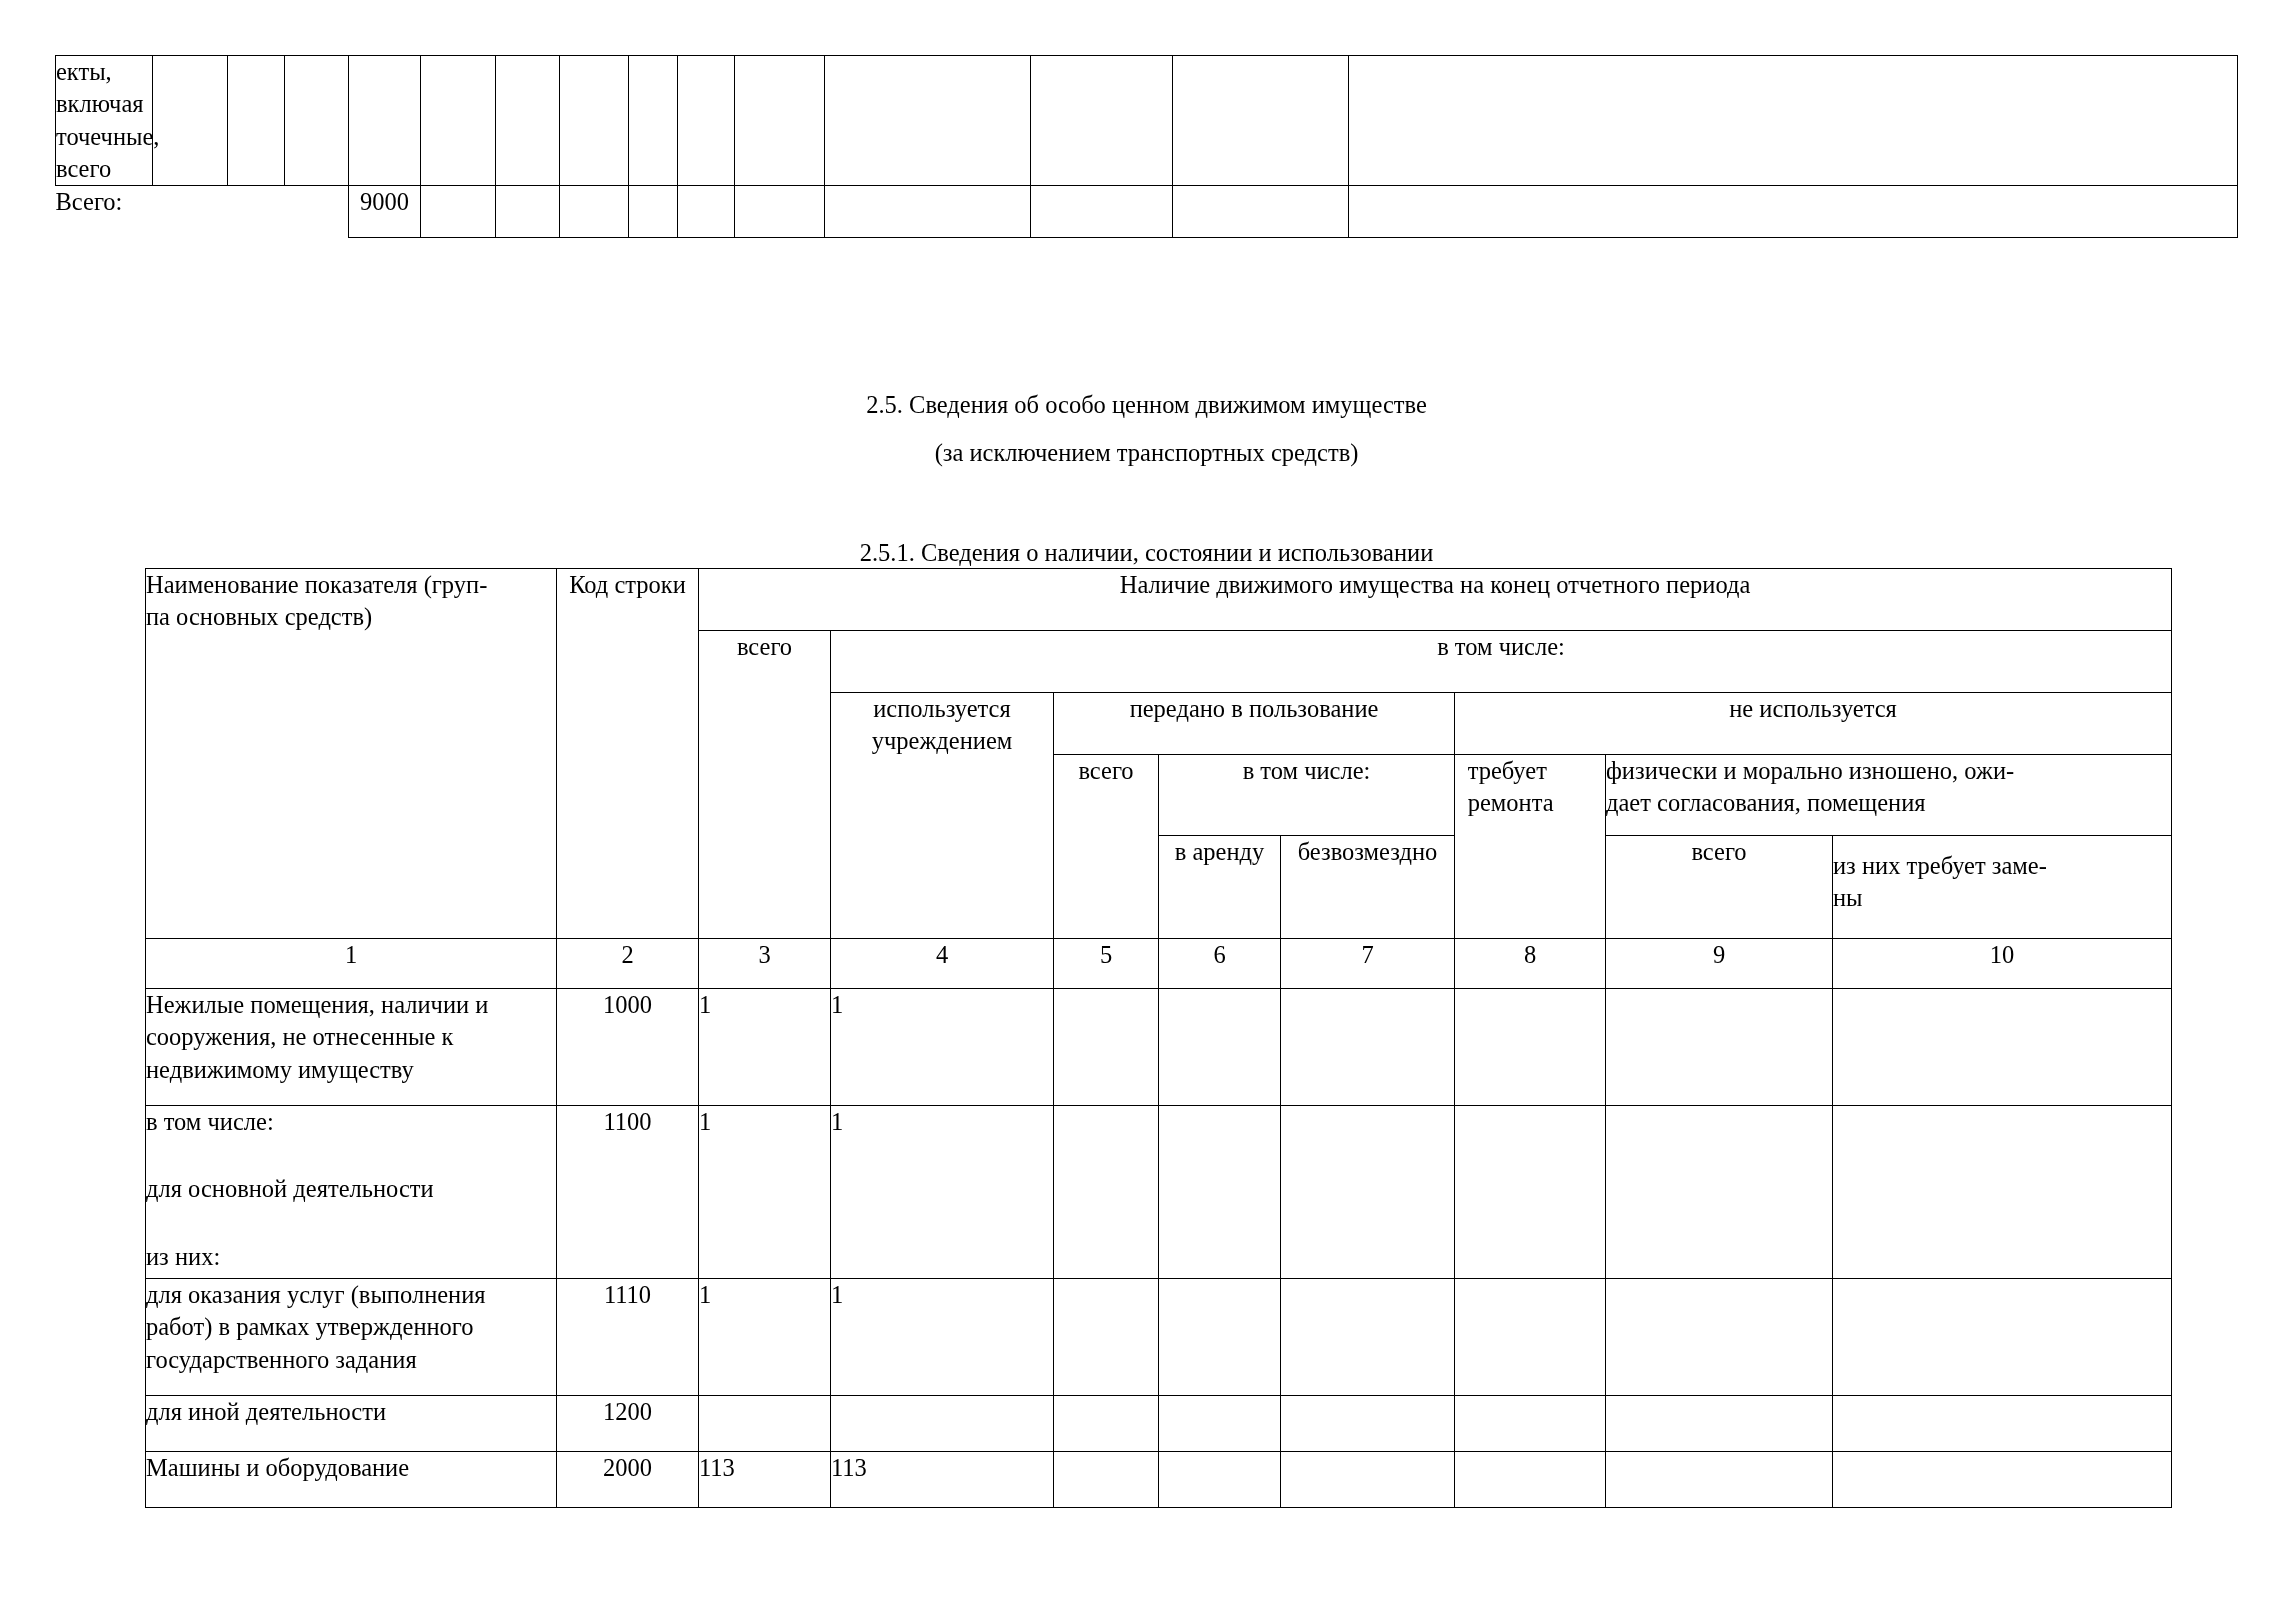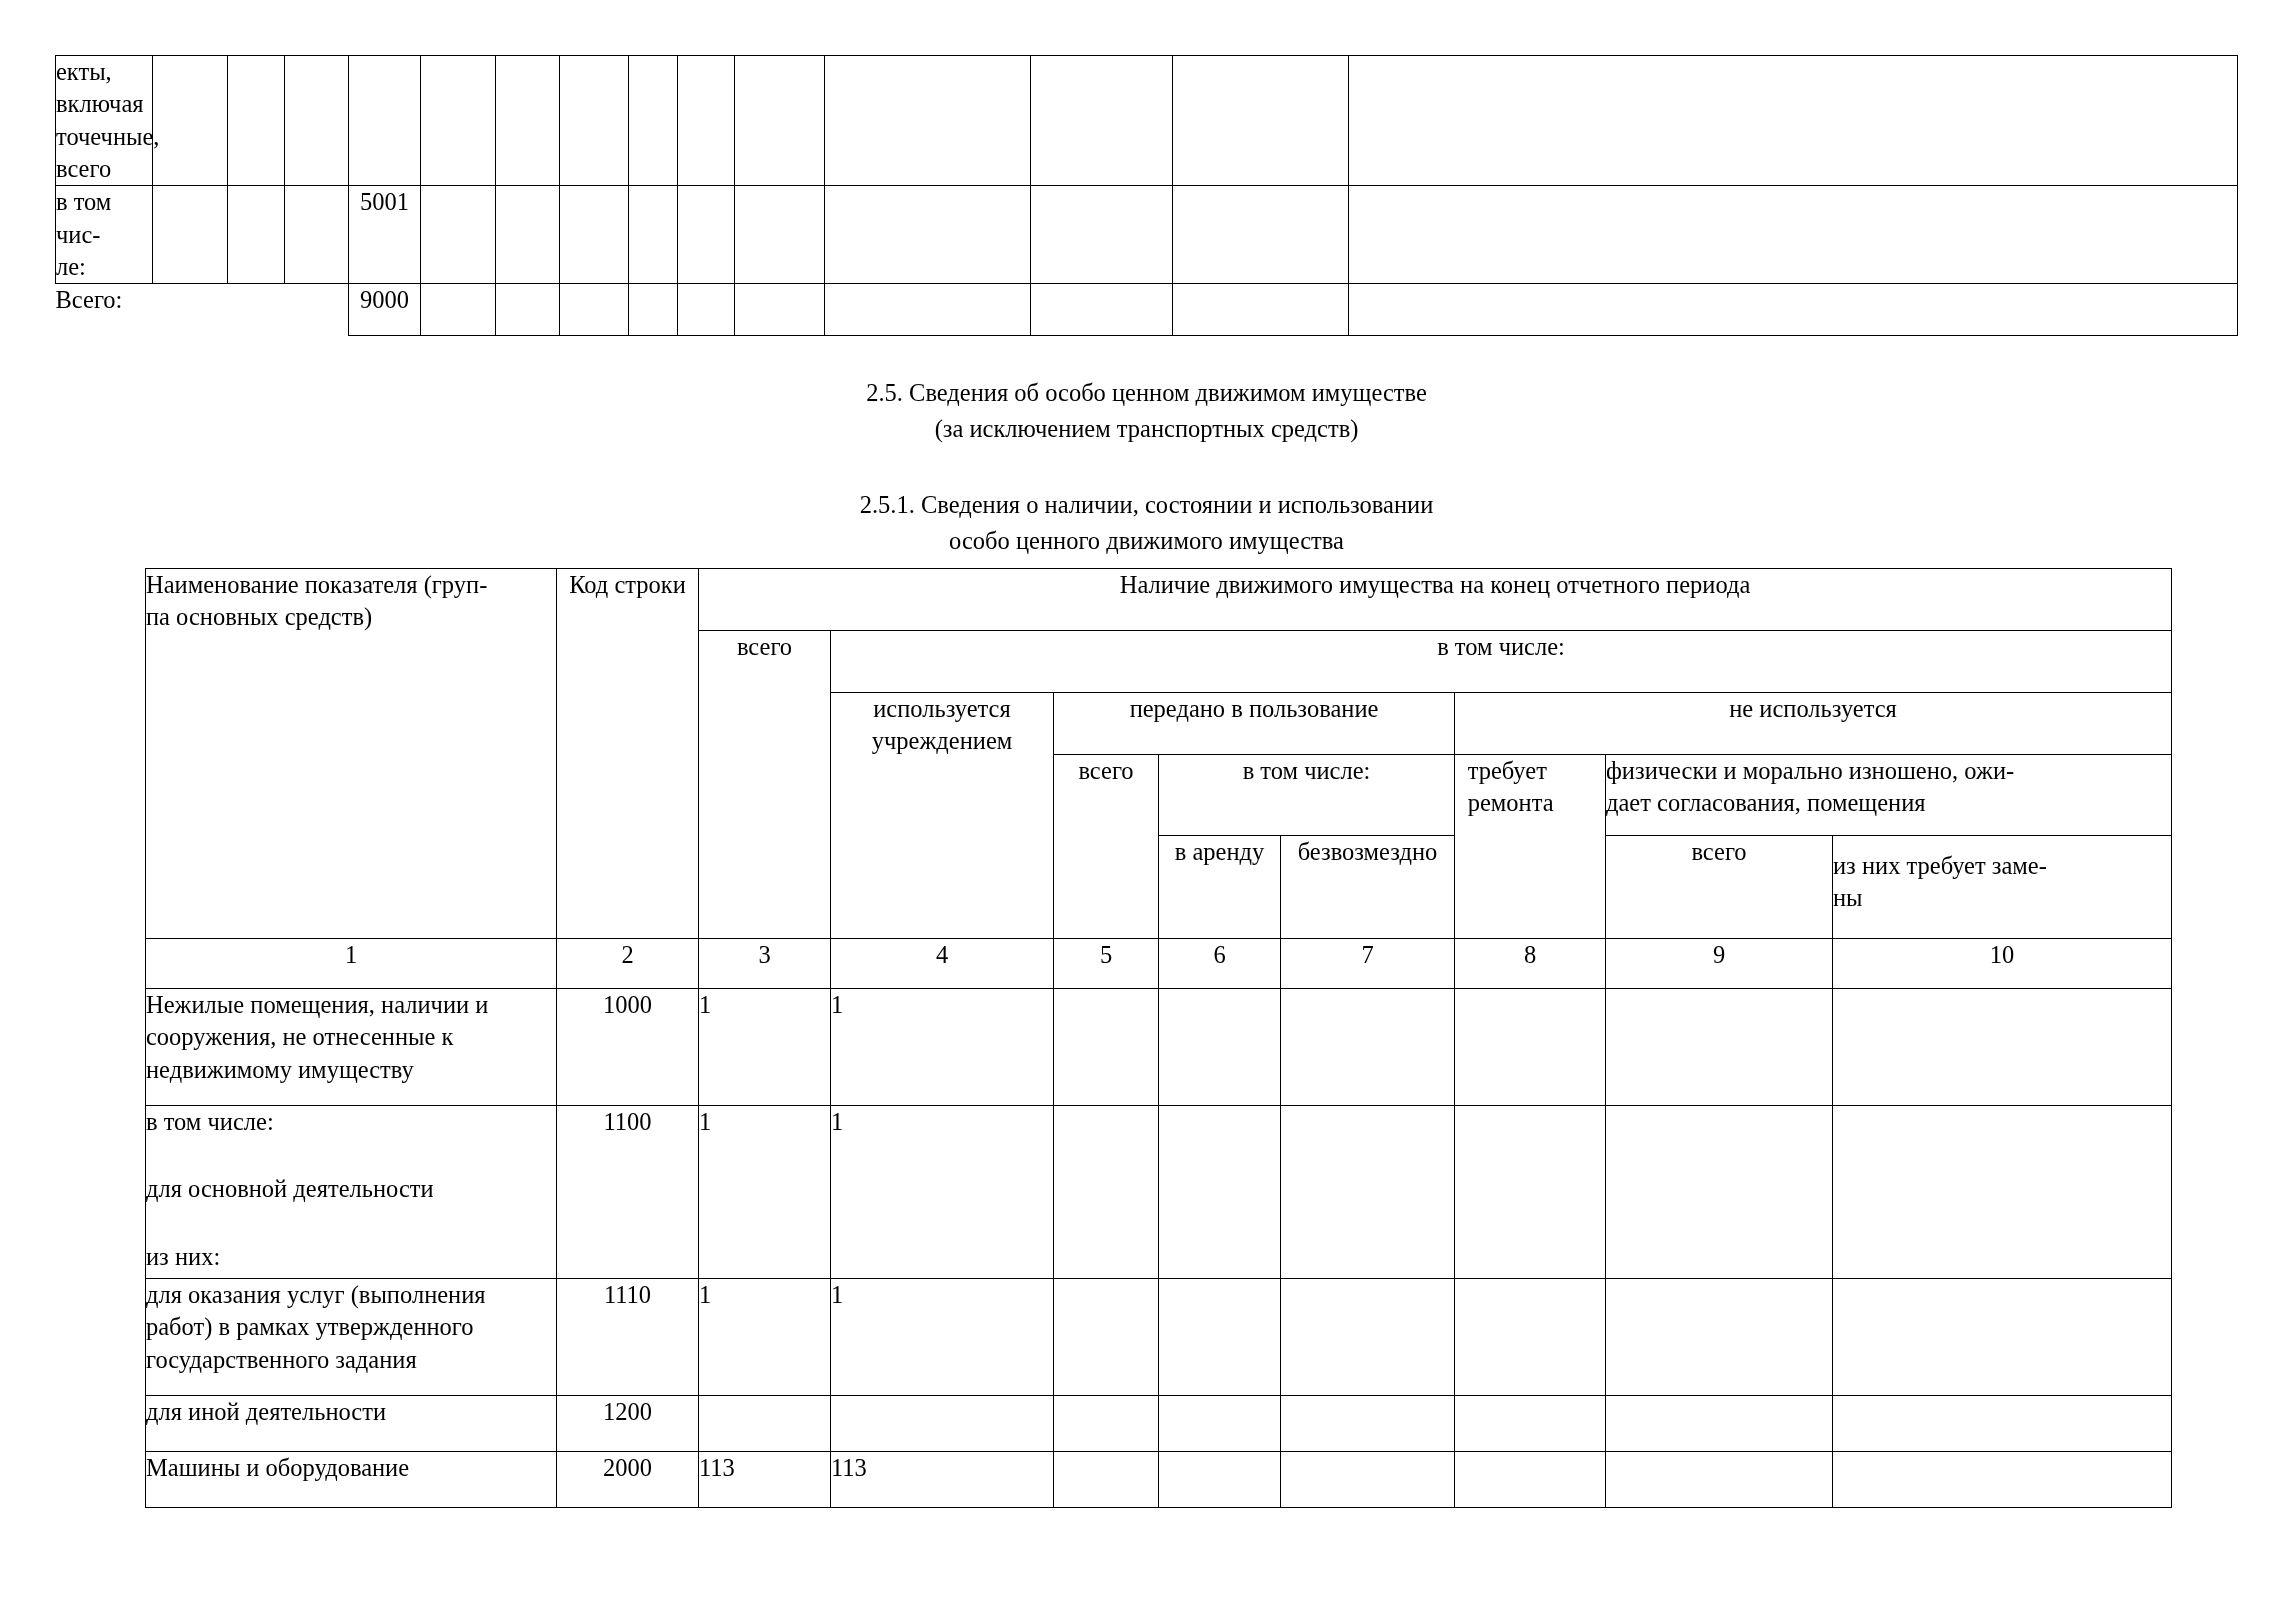--- a/index.html
+++ b/index.html
@@ -63,21 +63,21 @@
   
   .headings {
     position: absolute;
     left: 0;
     top: 375px;
     width: 2293px;
     text-align: center;
     font-size: 24.5px;
     line-height: 1.45;
   }
-  .headings .blk { margin: 0; }
+  .headings .blk { margin: 12px; }
   .headings .gap { height: 41px; }
 
   
   .tbl-main {
     position: absolute;
     left: 145px;
     top: 568px;
     width: 2027px;
   }
   .tbl-main td {
@@ -153,38 +153,20 @@
       <td></td>
       <td></td>
       <td></td>
       <td></td>
       <td></td>
       <td></td>
       <td></td>
       <td></td>
       <td></td>
     </tr>
-    <tr class="r2">
-      <td class="pad" style="white-space:pre-line">в том чис-
-ле:</td>
-      <td></td>
-      <td></td>
-      <td></td>
-      <td class="pad ctr">5001</td>
-      <td></td>
-      <td></td>
-      <td></td>
-      <td></td>
-      <td></td>
-      <td></td>
-      <td></td>
-      <td></td>
-      <td></td>
-      <td></td>
-    </tr>
     <tr class="r3">
       <td class="totals-label vmid" colspan="4">Всего:</td>
       <td class="pad ctr vmid">9000</td>
       <td></td>
       <td></td>
       <td></td>
       <td></td>
       <td></td>
       <td></td>
       <td></td>

